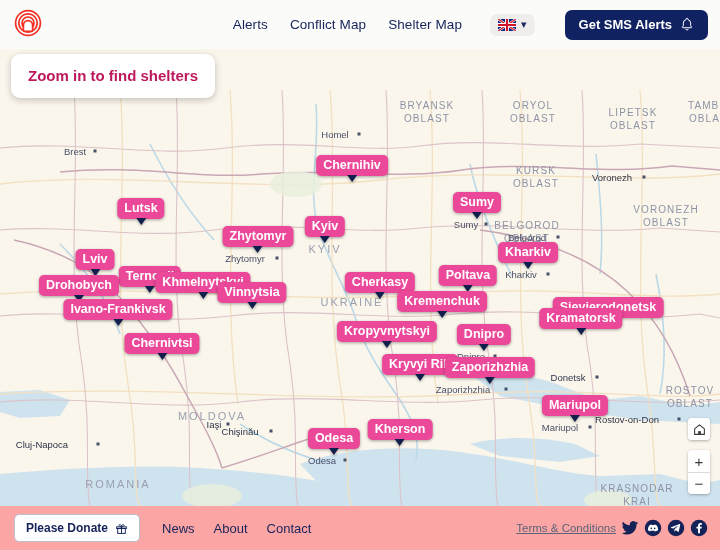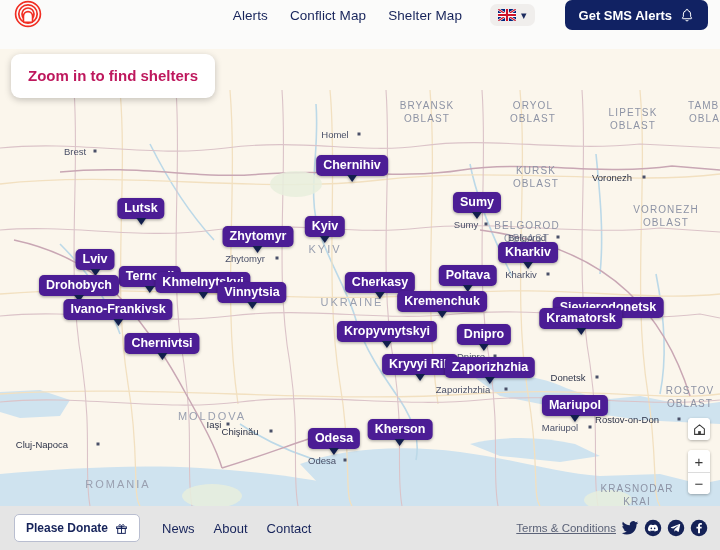--- a/index.html
+++ b/index.html
@@ -9,21 +9,21 @@
     overflow: hidden;
     background: #ffffff;
   }
   #app { position: relative; width: 720px; height: 550px; }
 
   
   #header {
     position: absolute; top: 0; left: 0;
     width: 720px; height: 49px;
     background: #fbfbfa;
-    display: flex; align-items: flex-start;
+    display: flex; align-items: center;
     z-index: 40;
   }
   #logo { margin-left: 12px; width: 32px; height: 32px; display: block; }
   #nav {
     margin-left: auto;
     display: flex; align-items: center; gap: 22px;
   }
   .nav-link {
     font-size: 13.5px; color: #16235a; text-decoration: none;
     white-space: nowrap; letter-spacing: .1px;
@@ -82,21 +82,21 @@
     background: #4a5068; transform: translate(-50%, -50%);
   }
 
   
   .pin {
     position: absolute;
     transform: translate(-50%, -100%);
     filter: drop-shadow(0 1px 1.5px rgba(0,0,0,.35));
   }
   .pin .pill {
-    background: #4c1d95;
+    background: #ec4899;
     color: #ffffff;
     font-size: 12.5px;
     font-weight: bold;
     border-radius: 5px;
     padding: 3px 7px 4px 7px;
     white-space: nowrap;
     line-height: 14px;
   }
   .pin .tail {
     width: 0; height: 0;
@@ -139,21 +139,21 @@
     color: #3a3a3a; font-size: 15px; line-height: 1;
     font-family: "Liberation Sans", sans-serif;
   }
   .ctrl-btn + .ctrl-btn { border-top: 1px solid #dcdcdc; }
   .home-ico { width: 13px; height: 13px; display: block; }
 
   
   #footer {
     position: absolute; bottom: 0; left: 0;
     width: 720px; height: 44px;
-    background: #e5e5e5;
+    background: #fca5a5;
     display: flex; align-items: center;
     z-index: 40;
   }
   #donate-btn {
     display: flex; align-items: center; gap: 7px;
     margin-left: 14px;
     background: #ffffff;
     border: 1px solid #b9bed0;
     border-radius: 5px;
     height: 28px; padding: 0 11px;

